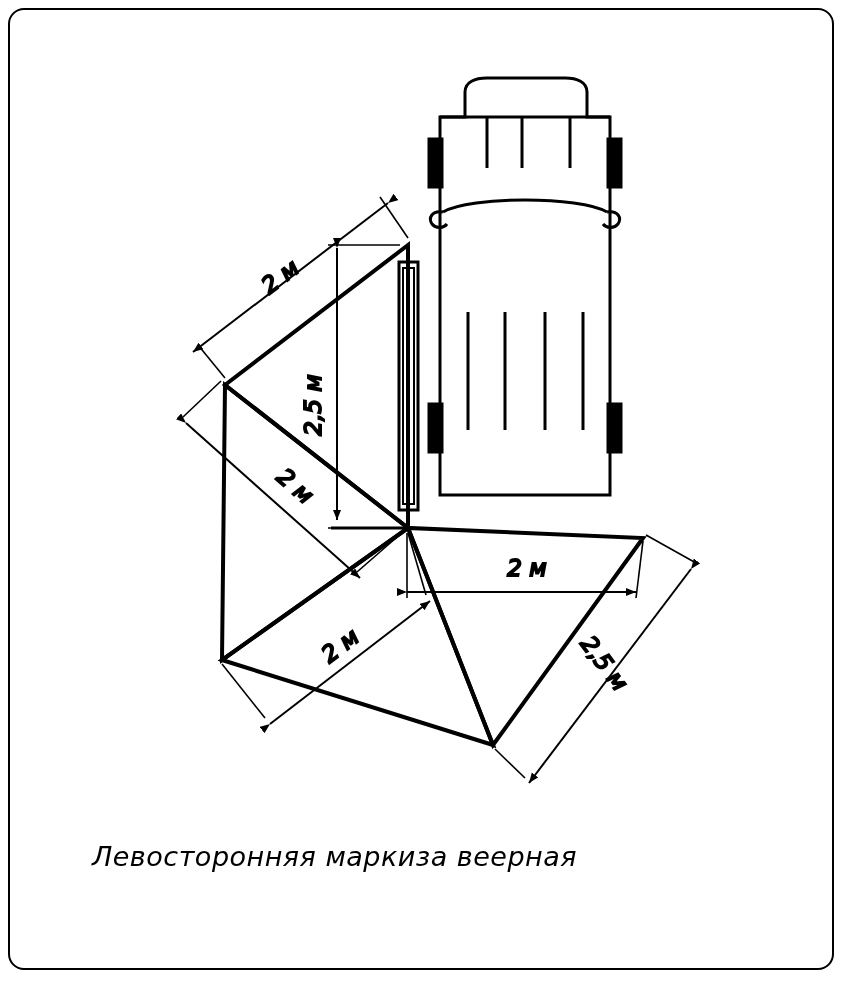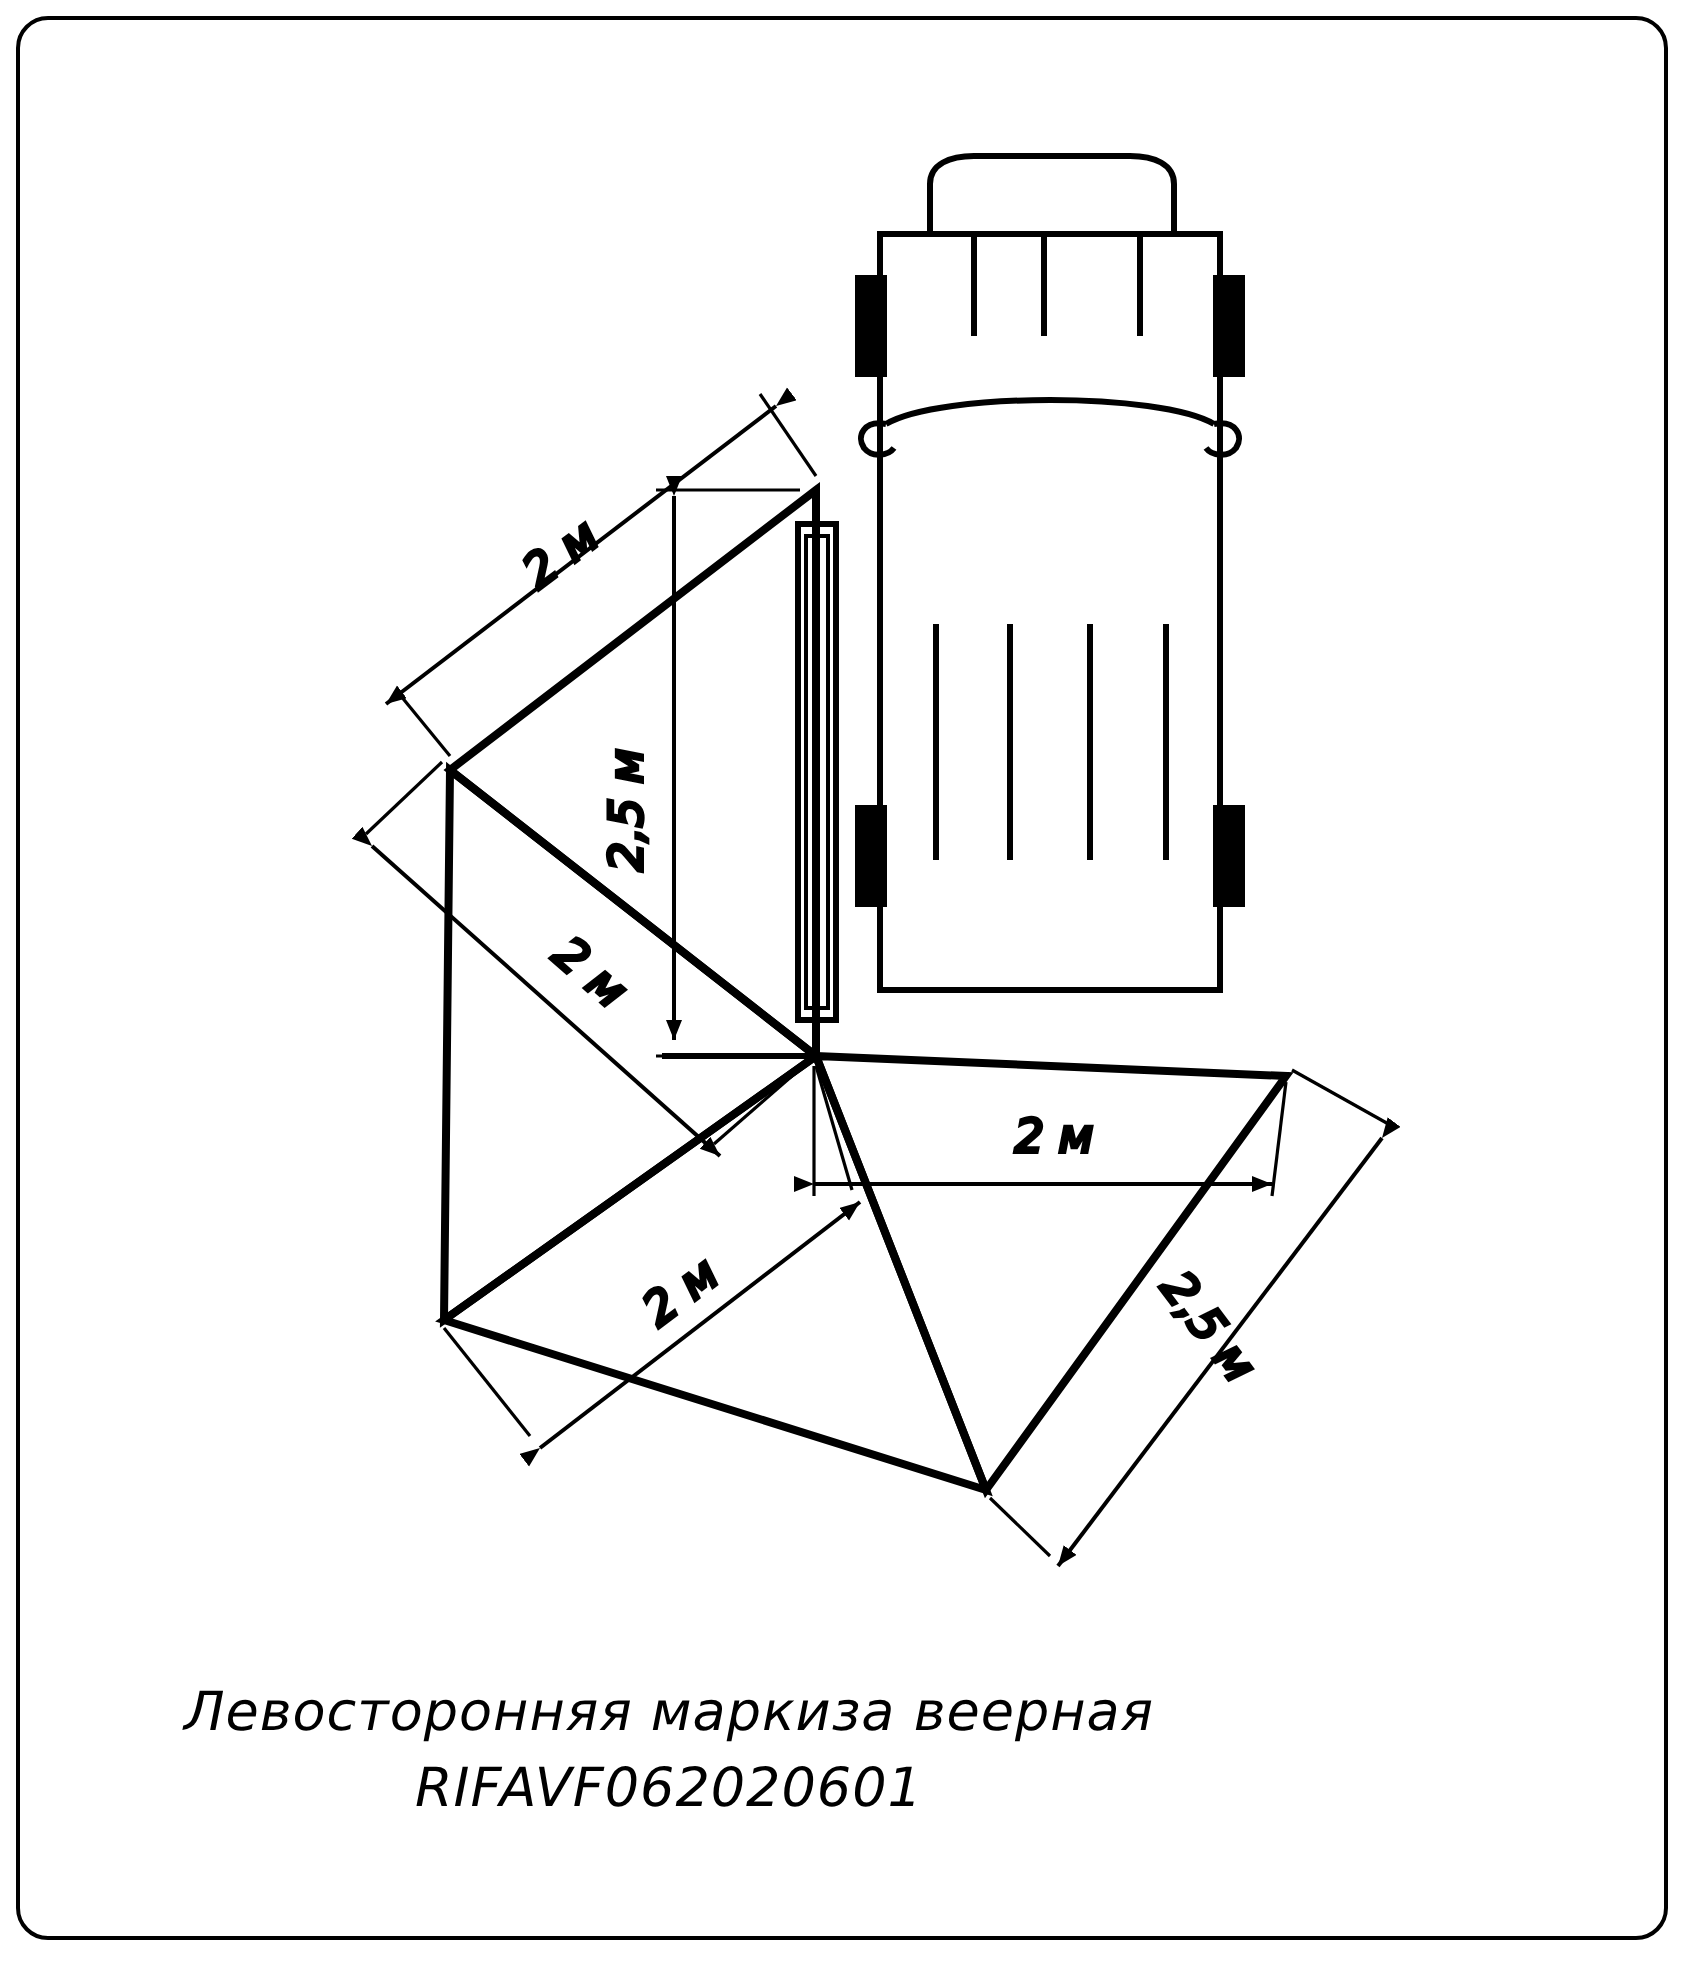--- a/index.html
+++ b/index.html
@@ -167,16 +167,15 @@
     <g stroke="#000" stroke-width="2" fill="none">
       <path d="M691,569 L529,783" marker-start="url(#arrow)" marker-end="url(#arrow)" stroke="#000" stroke-width="2"></path>
       <path d="M646,535 L696,563" stroke="#000" stroke-width="1.6"></path>
       <path d="M495,749 L525,778" stroke="#000" stroke-width="1.6"></path>
       <text x="598" y="668" transform="rotate(53 598 668)" text-anchor="middle">2,5 м</text>
     </g>
   </svg>
 
   <div class="caption-block">
     <span class="caption-line">Левосторонняя маркиза веерная</span>
-    <span class="caption-line">RIFAVF062020601</span>
   </div>
 
 </div>
 
 </body></html>

